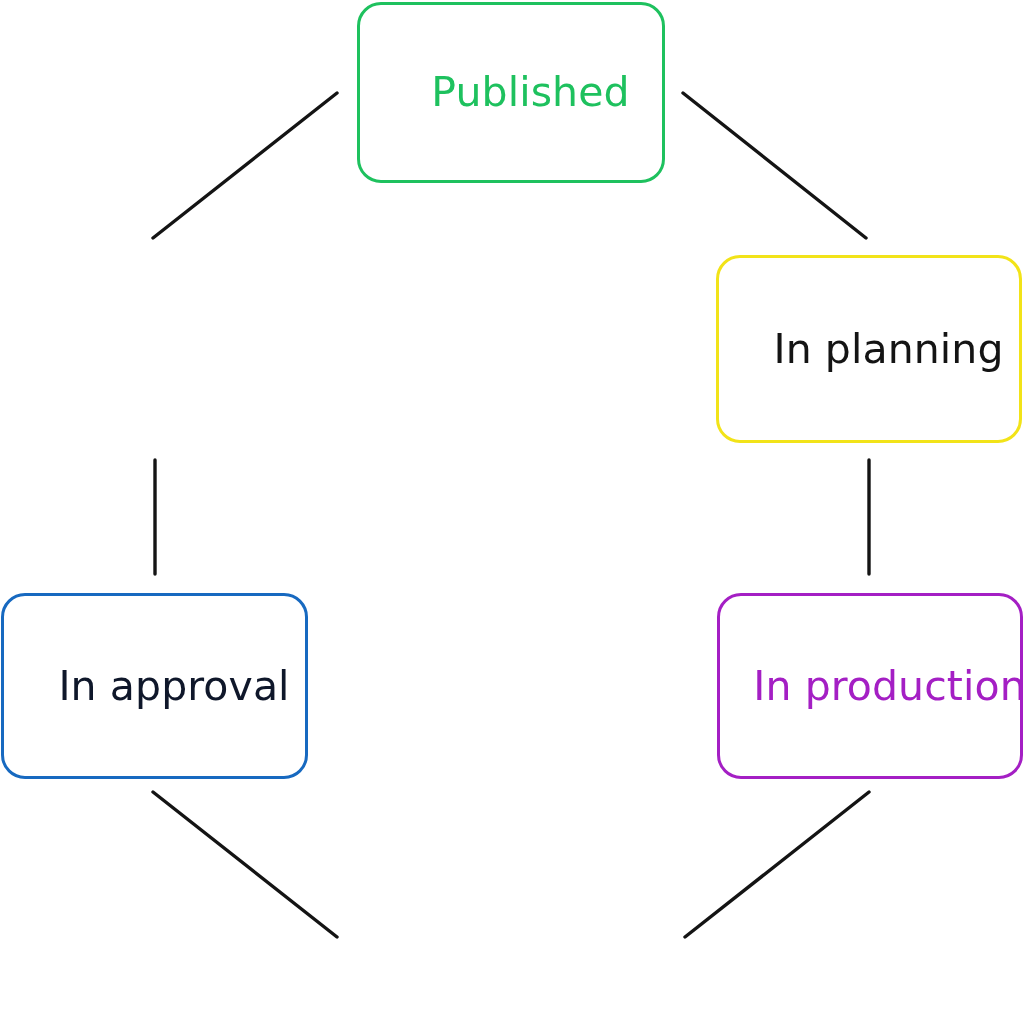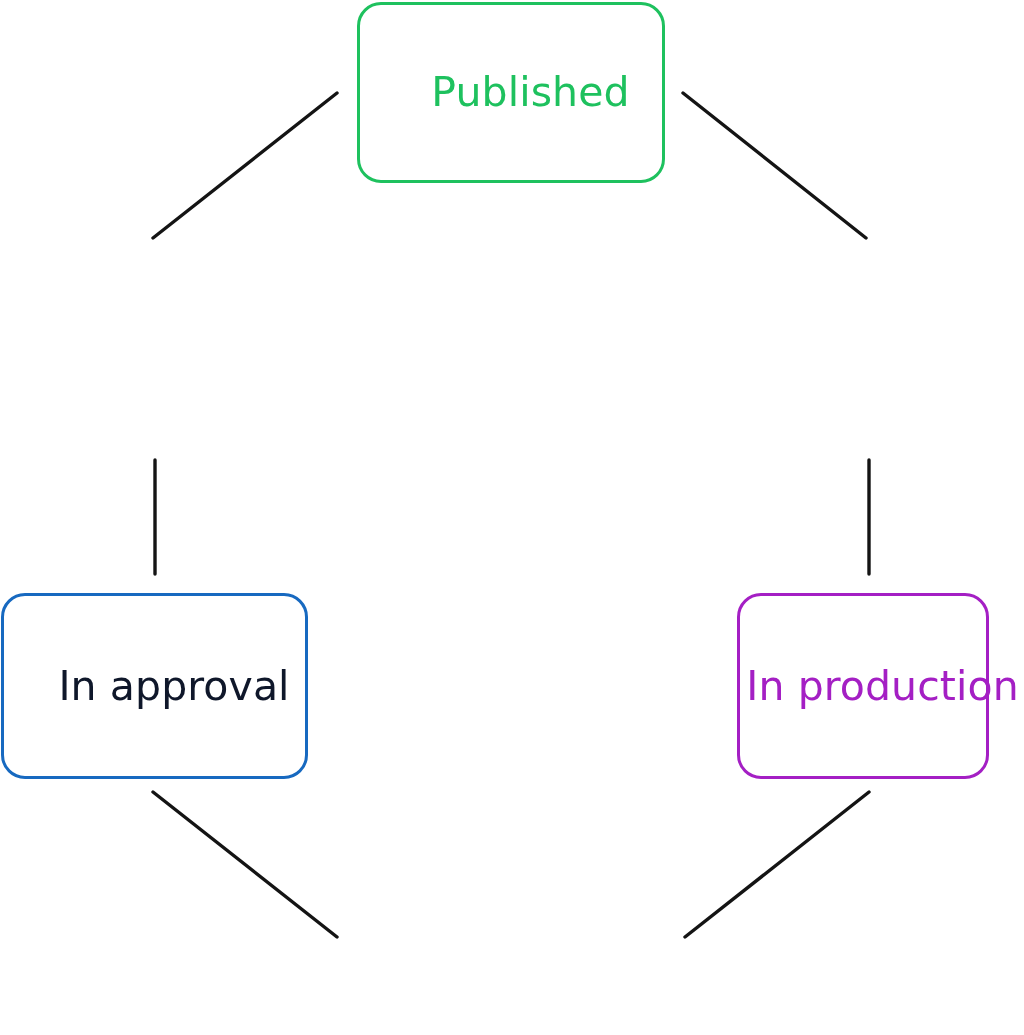--- a/index.html
+++ b/index.html
@@ -40,21 +40,21 @@
   .node-label {
     font-size: 41px;
     line-height: 1;
     white-space: nowrap;
     letter-spacing: 0.1px;
   }
 
   
   #node-published   { left: 357px; top: 2px;   width: 308px; height: 181px; }
   #node-in-planning { left: 716px; top: 255px; width: 306px; height: 188px; }
-  #node-in-production { left: 717px; top: 593px; width: 252px; height: 186px; margin-left: 20px; }
+  #node-in-production { left: 717px; top: 593px; width: 306px; height: 186px; }
   #node-complete    { left: 357px; top: 845px; width: 308px; height: 188px; }
   #node-in-approval { left: 1px;   top: 593px; width: 307px; height: 186px; }
   #node-error       { left: 1px;   top: 255px; width: 307px; height: 188px; }
 </style>
 </head>
 <body>
 
 <div id="canvas">
 
   <svg id="edges" viewBox="0 0 1024 1035" xmlns="http://www.w3.org/2000/svg">
@@ -65,20 +65,23 @@
         <line x1="337" y1="937" x2="153" y2="792"></line>
         <line x1="155" y1="574" x2="155" y2="460"></line>
         <line x1="153" y1="238" x2="337" y2="93"></line>
       </g>
   </svg>
 
   <div class="node" id="node-published" style="border-color: rgb(30, 193, 94);">
     <span class="node-label" style="color: rgb(30, 193, 94);">Published</span>
   </div>
 
+  <div class="node" id="node-in-planning" style="border-color: rgb(242, 227, 24);">
+    <span class="node-label" style="color: rgb(20, 20, 20);">In planning</span>
+  </div>
 
   <div class="node" id="node-in-production" style="border-color: rgb(164, 31, 196);">
     <span class="node-label" style="color: rgb(164, 31, 196);">In production</span>
   </div>
 
 
   <div class="node" id="node-in-approval" style="border-color: rgb(23, 105, 192);">
     <span class="node-label" style="color: #0f172a;">In approval</span>
   </div>
 

